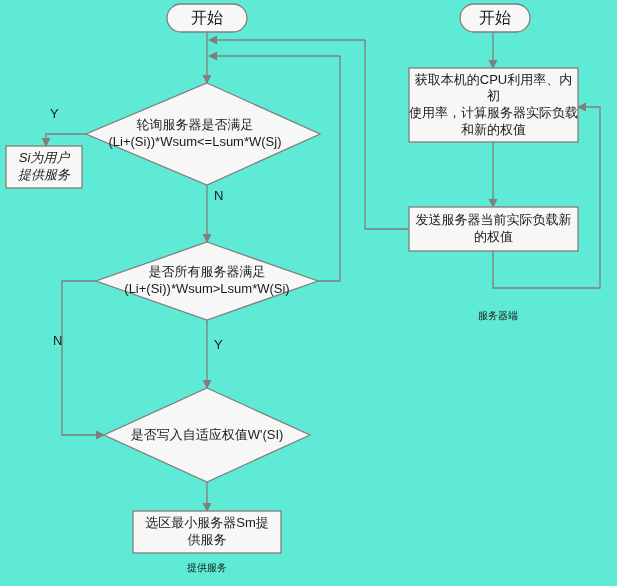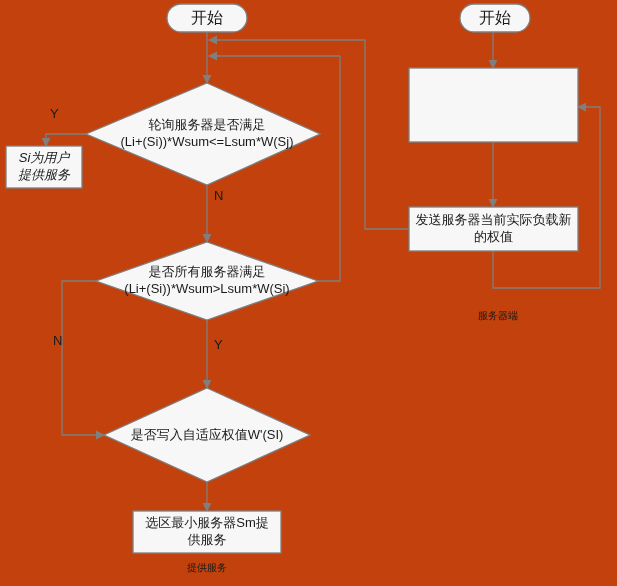--- a/index.html
+++ b/index.html
@@ -7,21 +7,21 @@
     padding: 0;
     background: #ffffff;
   }
   body {
     font-family: "Liberation Sans", "DejaVu Sans", sans-serif;
   }
   #canvas {
     position: relative;
     width: 617px;
     height: 586px;
-    background: #c2410c;
+    background: #5eead4;
     overflow: hidden;
   }
   #flow-svg {
     position: absolute;
     left: 0;
     top: 0;
     width: 617px;
     height: 586px;
   }
   .node-text {
@@ -111,34 +111,37 @@
       <rect x="409" y="68" width="169" height="74"></rect>
 
       <rect x="409" y="207" width="169" height="44"></rect>
     </g>
   </svg>
 
   <div class="node-text terminator-text" style="left:167px; top:4px; width:80px; height:28px;">开始</div>
 
   <div class="node-text terminator-text" style="left:460px; top:4px; width:70px; height:28px;">开始</div>
 
-  <div class="node-text decision-text" style="left:92px; top:106px; width:230px; height:56px;">轮询服务器是否满足
+  <div class="node-text decision-text" style="left:80px; top:106px; width:230px; height:56px;">轮询服务器是否满足
 (Li+(Si))*Wsum&lt;=Lsum*W(Sj)</div>
 
   <div class="node-text process-text" style="left:6px; top:146px; width:76px; height:42px;font-style:italic;">Si为用户
 提供服务</div>
 
   <div class="node-text decision-text" style="left:92px; top:253px; width:230px; height:56px;">是否所有服务器满足
 (Li+(Si))*Wsum&gt;Lsum*W(Si)</div>
 
   <div class="node-text process-text" style="left:133px; top:511px; width:148px; height:42px;">选区最小服务器Sm提
 供服务</div>
 
   <div class="node-text decision-text" style="left:102px; top:420px; width:210px; height:30px;">是否写入自适应权值W'(SI)</div>
 
+  <div class="node-text process-text" style="left:409px; top:68px; width:169px; height:74px;">获取本机的CPU利用率、内初
+使用率，计算服务器实际负载
+和新的权值</div>
 
   <div class="node-text process-text" style="left:409px; top:207px; width:169px; height:44px;">发送服务器当前实际负载新
 的权值</div>
 
   <div class="edge-label" style="left:50px; top:106px;">Y</div>
 
   <div class="edge-label" style="left:214px; top:188px;">N</div>
 
   <div class="edge-label" style="left:53px; top:333px;">N</div>
 

